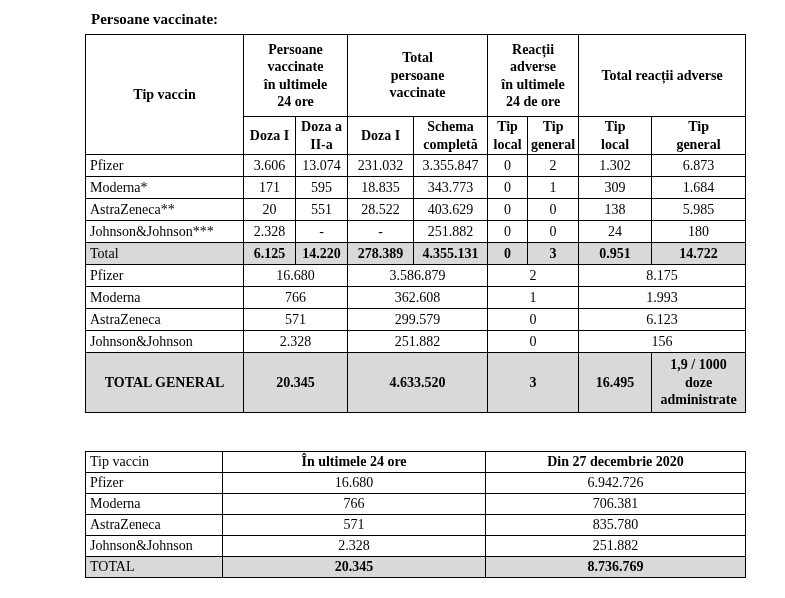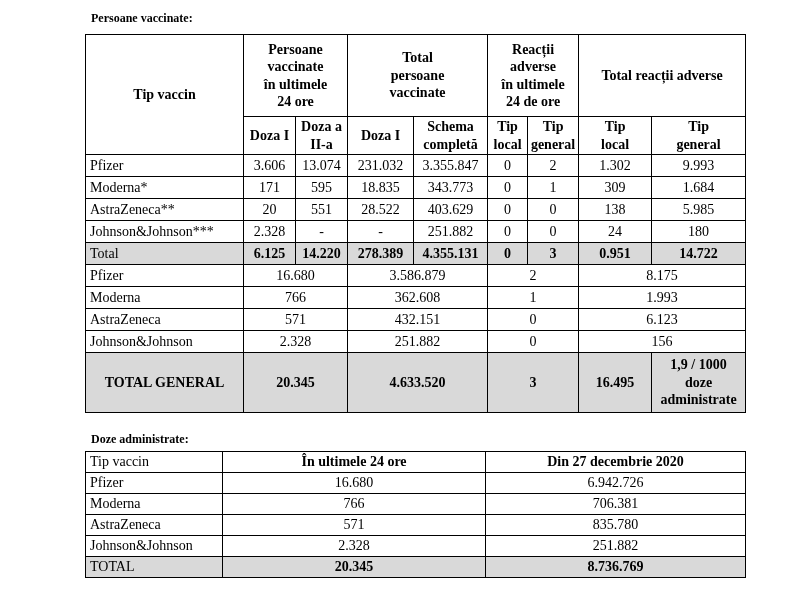--- a/index.html
+++ b/index.html
@@ -1,18 +1,18 @@
 <!DOCTYPE html>
 <html><head>
 <meta charset="utf-8">
 <style>
   html,body{margin:0;padding:0;background:#ffffff;color:#000;
     font-family:"Liberation Serif","DejaVu Serif",serif;}
   .page{position:relative;width:785px;height:598px;overflow:hidden;background:#fff;}
-  .tbl-title{position:absolute;font-weight:bold;font-size:12px;}
+  .tbl-title{position:absolute;font-weight:bold;font-size:15px;}
   #t1-title{left:91px;top:11px;}
   #t2-title{left:91px;top:432px;}
   table{border-collapse:collapse;table-layout:fixed;}
   #table1{position:absolute;left:85px;top:34px;width:660px;}
   #table2{position:absolute;left:85px;top:451px;width:660px;}
   td{border:1px solid #000;font-size:14px;text-align:center;vertical-align:middle;
      padding:1px 2px;overflow:hidden;line-height:1.25;}
   .lbl{text-align:left;font-weight:normal;padding-left:4px;}
   .hdr{font-weight:bold;}
   .pre{white-space:pre-line;}
@@ -79,21 +79,21 @@
 
     <tr class="r">
       <td class="lbl">Pfizer</td>
       <td>3.606</td>
       <td>13.074</td>
       <td>231.032</td>
       <td>3.355.847</td>
       <td>0</td>
       <td>2</td>
       <td>1.302</td>
-      <td>9.993</td>
+      <td>6.873</td>
     </tr>
     <tr class="r">
       <td class="lbl">Moderna*</td>
       <td>171</td>
       <td>595</td>
       <td>18.835</td>
       <td>343.773</td>
       <td>0</td>
       <td>1</td>
       <td>309</td>
@@ -144,21 +144,21 @@
     <tr class="r">
       <td class="lbl">Moderna</td>
       <td colspan="2">766</td>
       <td colspan="2">362.608</td>
       <td colspan="2">1</td>
       <td colspan="2">1.993</td>
     </tr>
     <tr class="r">
       <td class="lbl">AstraZeneca</td>
       <td colspan="2">571</td>
-      <td colspan="2">432.151</td>
+      <td colspan="2">299.579</td>
       <td colspan="2">0</td>
       <td colspan="2">6.123</td>
     </tr>
     <tr class="r">
       <td class="lbl">Johnson&amp;Johnson</td>
       <td colspan="2">2.328</td>
       <td colspan="2">251.882</td>
       <td colspan="2">0</td>
       <td colspan="2">156</td>
     </tr>
@@ -169,21 +169,20 @@
       <td colspan="2">4.633.520</td>
       <td colspan="2">3</td>
       <td>16.495</td>
       <td class="pre">1,9 / 1000
 doze
 administrate</td>
     </tr>
   </tbody>
     </table>
 
-  <div class="tbl-title" id="t2-title">Doze administrate:</div>
 
   <table id="table2">
     <colgroup>
       <col style="width:137px">
         <col style="width:263px">
         <col style="width:260px">
     </colgroup>
     <tbody>
         <tr class="r2">
       <td class="lbl">Tip vaccin</td>

